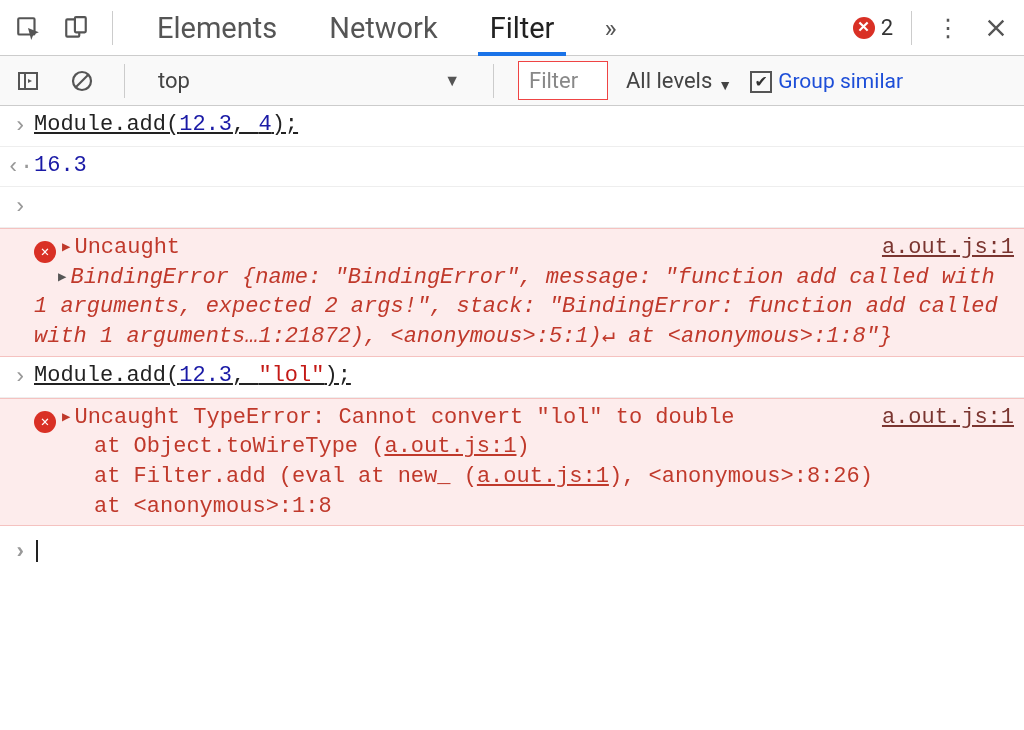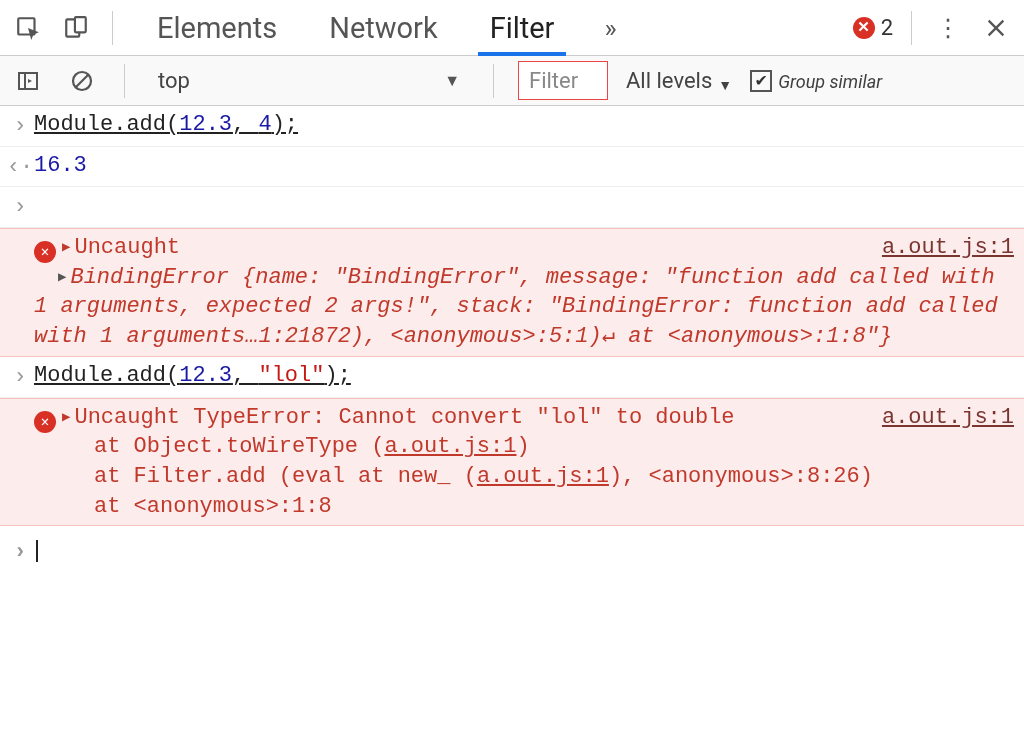--- a/index.html
+++ b/index.html
@@ -66,21 +66,21 @@
   }
   .ctx-dd .caret{ font-size:16px; color:#555; }
   .filter-box {
     border:1px solid #ef4444; padding:6px 10px; font-size:22px; color:#888;
     background:#fff; width:90px; display:flex;align-items:center;
   }
   .lvl { display:flex;align-items:flex-end;gap:6px;font-size:22px;color:#444;cursor:pointer;}
   .chk {
     width:22px;height:22px;border:2px solid #555;display:flex;align-items:center;justify-content:center;font-size:16px;color:#333;
   }
-  .lbl { font-size:18px;color:#404040;font-style:italic;}
+  .lbl { font-size:21px;color:#1d4ed8;}
 
   
   .rows { }
   .row {
     display:flex; align-items:flex-start;
     padding:4px 10px 4px 6px;
     border-bottom:1px solid #eee;
     font-size:22px; line-height:1.35;
   }
   .row .gut {

